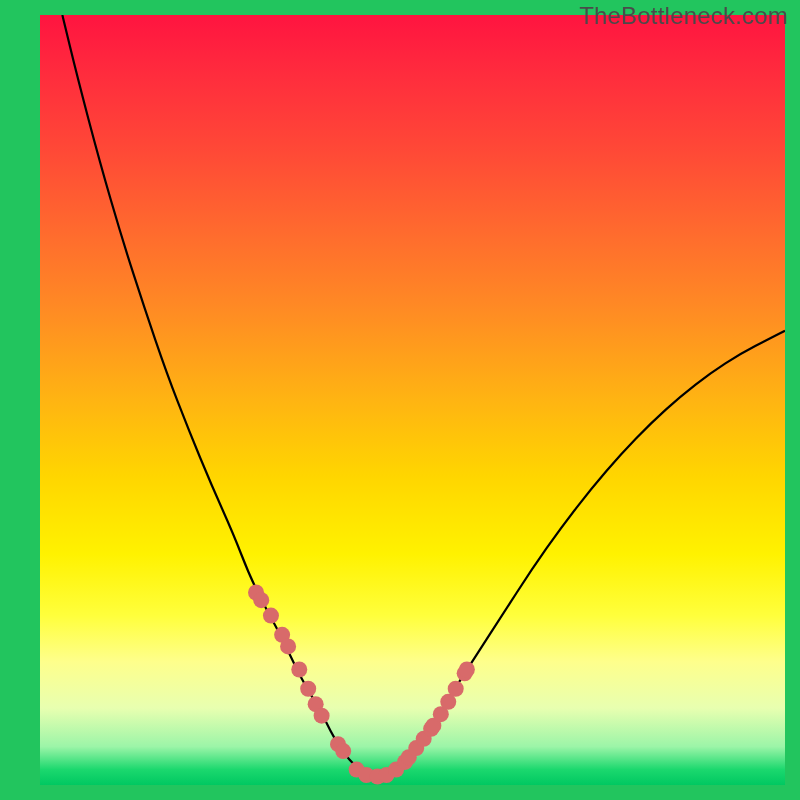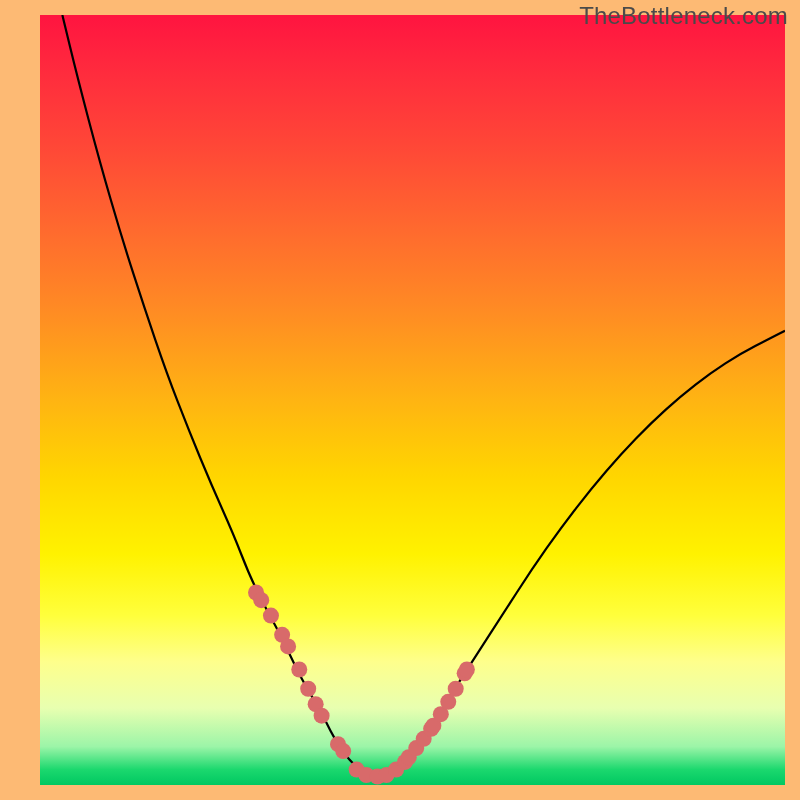--- a/index.html
+++ b/index.html
@@ -10,21 +10,21 @@
     background: #000;
     font-family: Arial, Helvetica, sans-serif;
     overflow: hidden;
   }
   .frame {
     position: absolute;
     left: 0;
     top: 0;
     width: 800px;
     height: 800px;
-    background: #fdba74;
+    background: #22c55e;
   }
   .plot {
     position: absolute;
     left: 40px;
     top: 15px;
     width: 745px;
     height: 770px;
     
     background: linear-gradient(to bottom,
       #ff1440 0%,

